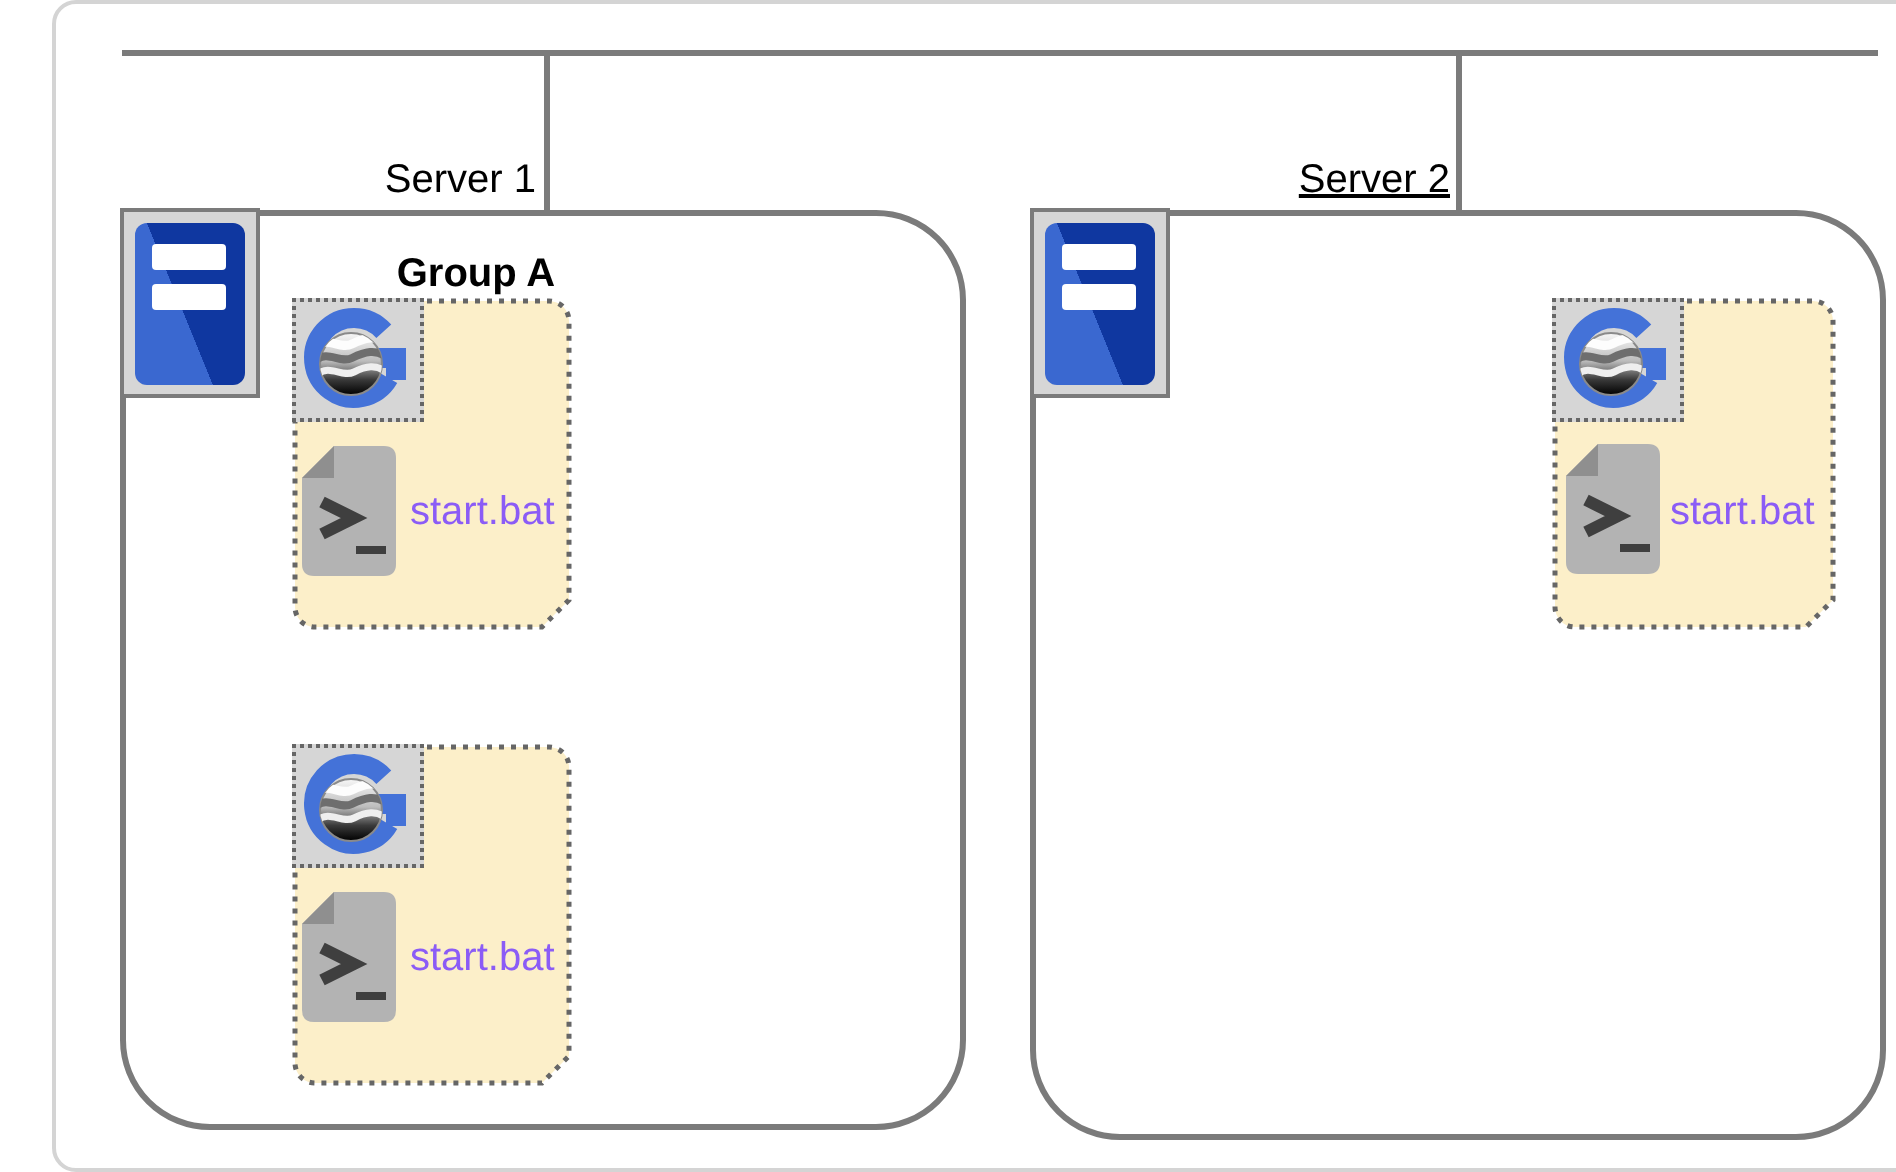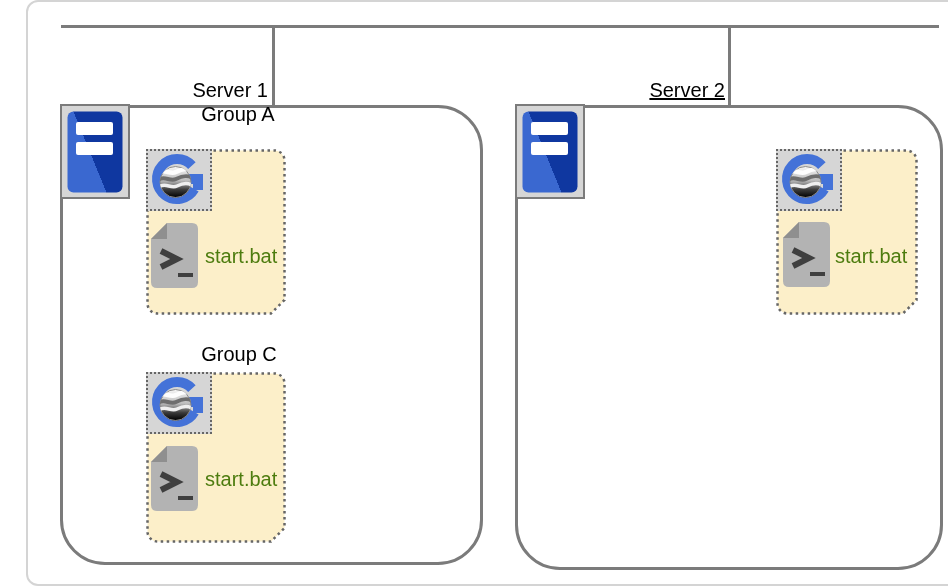--- a/index.html
+++ b/index.html
@@ -15,41 +15,41 @@
   
   .server-box{position:absolute;box-sizing:border-box;border:3px solid #7b7b7b;border-radius:45px;background:#fff;}
   .server-box.s1{left:32px;top:103px;width:423px;height:460px;}
   .server-box.s2{left:487px;top:103px;width:428px;height:465px;}
   
   .lbl{position:absolute;color:#000;font-size:20px;line-height:20px;white-space:nowrap;}
   .server-lbl{text-align:right;width:110px;top:78px;}
   .server-lbl.s1{left:130px;}
   .server-lbl.s2{left:587px;text-decoration:underline;}
   .group-lbl{text-align:center;}
-  .group-lbl.ga{left:118px;width:184px;top:102px;}
+  .group-lbl.ga{left:118px;width:184px;top:125px;font-weight:bold;}
   .group-lbl.gc{left:118px;width:186px;top:342px;}
   .group-lbl.gb{left:748px;width:180px;top:119px;}
   
   .plaque{position:absolute;box-sizing:border-box;width:70px;height:95px;background:#d6d6d6;
     border:2px solid #7b7b7b;display:flex;align-items:center;justify-content:center;}
   .plaque.s1{left:32px;top:102px;}
   .plaque.s2{left:487px;top:102px;}
   
   .group{position:absolute;}
   .group.ga{left:118px;top:147px;width:140px;height:166px;}
   .group.gc{left:118px;top:370px;width:140px;height:171px;}
   .group.gb{left:748px;top:147px;width:142px;height:166px;}
   .group svg.note{position:absolute;left:0;top:0;}
   
   .logo-plate{position:absolute;left:0;top:0;width:66px;height:62px;box-sizing:border-box;
     background:#d6d6d6;border:2px dotted #666;display:flex;align-items:center;justify-content:center;}
   
   .bat-icon{position:absolute;left:5px;top:74px;}
   .group.gb .bat-icon{left:7px;top:73px;}
-  .bat-lbl{position:absolute;left:59px;top:97px;font-size:20px;line-height:20px;color:#4d7c0f;white-space:nowrap;}
+  .bat-lbl{position:absolute;left:59px;top:97px;font-size:20px;line-height:20px;color:#8b5cf6;white-space:nowrap;}
 </style>
 </head>
 <body>
 
 <svg width="0" height="0" style="position:absolute">
   <defs>
     <linearGradient id="towerGrad" x1="0%" y1="100%" x2="100%" y2="40%">
       <stop offset="0" stop-color="#3a68d0"></stop>
         <stop offset="0.52" stop-color="#3a68d0"></stop>
       <stop offset="0.521" stop-color="#0f37a0"></stop>
@@ -109,21 +109,20 @@
         <use href="#towerIcon"></use>
       </svg>
   </div>
   <div class="plaque s2">
     <svg width="56" height="82" viewBox="0 0 56 82">
         <use href="#towerIcon"></use>
       </svg>
   </div>
 
   <div class="lbl group-lbl ga">Group A</div>
-  <div class="lbl group-lbl gc">Group C</div>
 
   <div class="group ga">
     <svg class="note" width="140" height="166" viewBox="0 0 140 166">
       <path d="M 1.5 1.5 H 128.5 A 10 10 0 0 1 138.5 11.5 V 151 L 125 164.5 H 11.5 A 10 10 0 0 1 1.5 154.5 Z" fill="#fcefc9" stroke="#666" stroke-width="2.5" stroke-dasharray="2.5 3.5"></path>
     </svg>
     <div class="logo-plate">
       <svg width="58" height="56" viewBox="0 0 58 56">
           <use href="#geoIcon"></use>
         </svg>
     </div>

